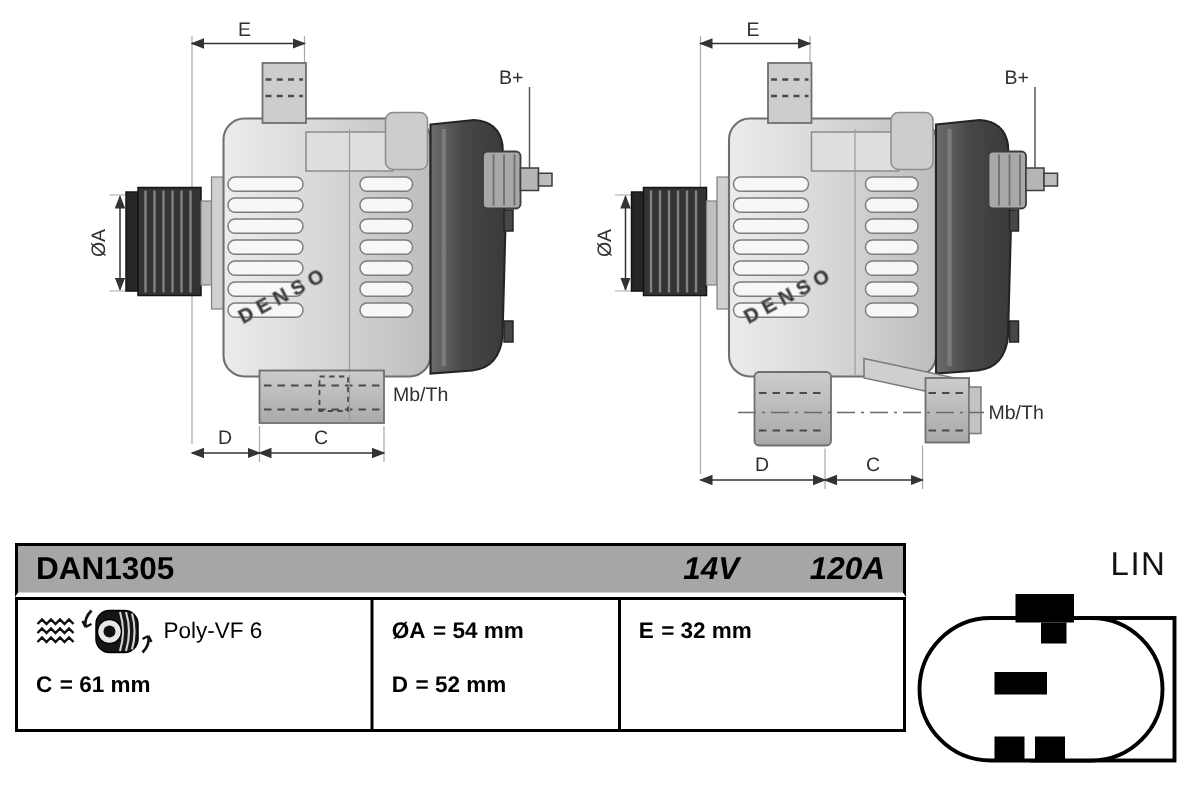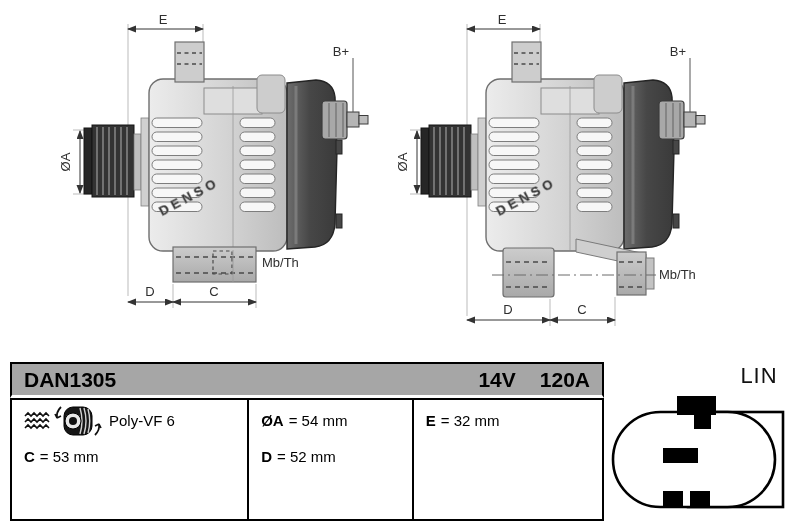--- a/index.html
+++ b/index.html
@@ -14,32 +14,32 @@
     fill:rgba(255,255,255,0.30); stroke:rgba(125,125,125,0.60); stroke-width:1.1px;
   }
   
   .spec-table { position:absolute; left:10px; top:362px; width:594px; }
   .spec-header {
     box-sizing:border-box; height:36px; background:#a6a6a6;
     border:2px solid #000; border-bottom:3px solid #fff;
     display:flex; justify-content:space-between; align-items:center;
     padding:11px 12px; font-size:21px; font-weight:bold; color:#000;
   }
-  .spec-header-right { display:flex; gap:24px; }
+  .spec-header-right { display:flex; gap:47px;font-style:italic; }
   .spec-body {
-    box-sizing:border-box; display:flex; height:123px;
+    box-sizing:border-box; display:flex; height:90px;
     border:2px solid #000; background:#fff; font-size:15px; color:#000;
   }
   .spec-col { box-sizing:border-box; padding:9px 0 0 12px; }
   .spec-col.c1 { width:40.2%; border-right:2px solid #000; }
   .spec-col.c2 { width:27.9%; border-right:2px solid #000; }
   .spec-col.c3 { width:31.9%; }
   .spec-row { height:23px; margin-bottom:13px; display:flex; align-items:center; white-space:nowrap; }
   .spec-lbl { font-weight:bold; }
-  .spec-val { margin-left:5px; }
+  .spec-val { margin-left:5px;font-weight:bold; }
   .icon { flex:0 0 auto; }
   .icon + .icon { margin-left:3px; }
   .pulley-text { margin-left:7px; }
   
   .connector { position:absolute; left:600px; top:352px; }
   .connector text { font-family:"Liberation Sans", sans-serif; fill:#111; font-size:22px; letter-spacing:1px; }
 </style>
 </head>
 <body>
 
@@ -226,21 +226,21 @@
             </g>
             <circle cx="19" cy="17" r="8" fill="#e8e8e8" stroke="#000"></circle>
             <circle cx="19" cy="17" r="4" fill="#111"></circle>
             <path d="M41,31 Q46,26 45,20" stroke="#111" stroke-width="1.8" fill="none"></path>
             <path d="M45,20 L47,24 M45,20 L41,22" stroke="#111" stroke-width="1.6" fill="none"></path>
           </svg>
           <span class="pulley-text">Poly-VF 6</span>
         </div>
         <div class="spec-row">
           <span class="spec-lbl">C</span>
-          <span class="spec-val">= 53 mm</span>
+          <span class="spec-val">= 61 mm</span>
         </div>
       </div>
       <div class="spec-col c2">
         <div class="spec-row">
           <span class="spec-lbl">ØA</span>
           <span class="spec-val">= 54 mm</span>
         </div>
         <div class="spec-row">
           <span class="spec-lbl">D</span>
           <span class="spec-val">= 52 mm</span>

